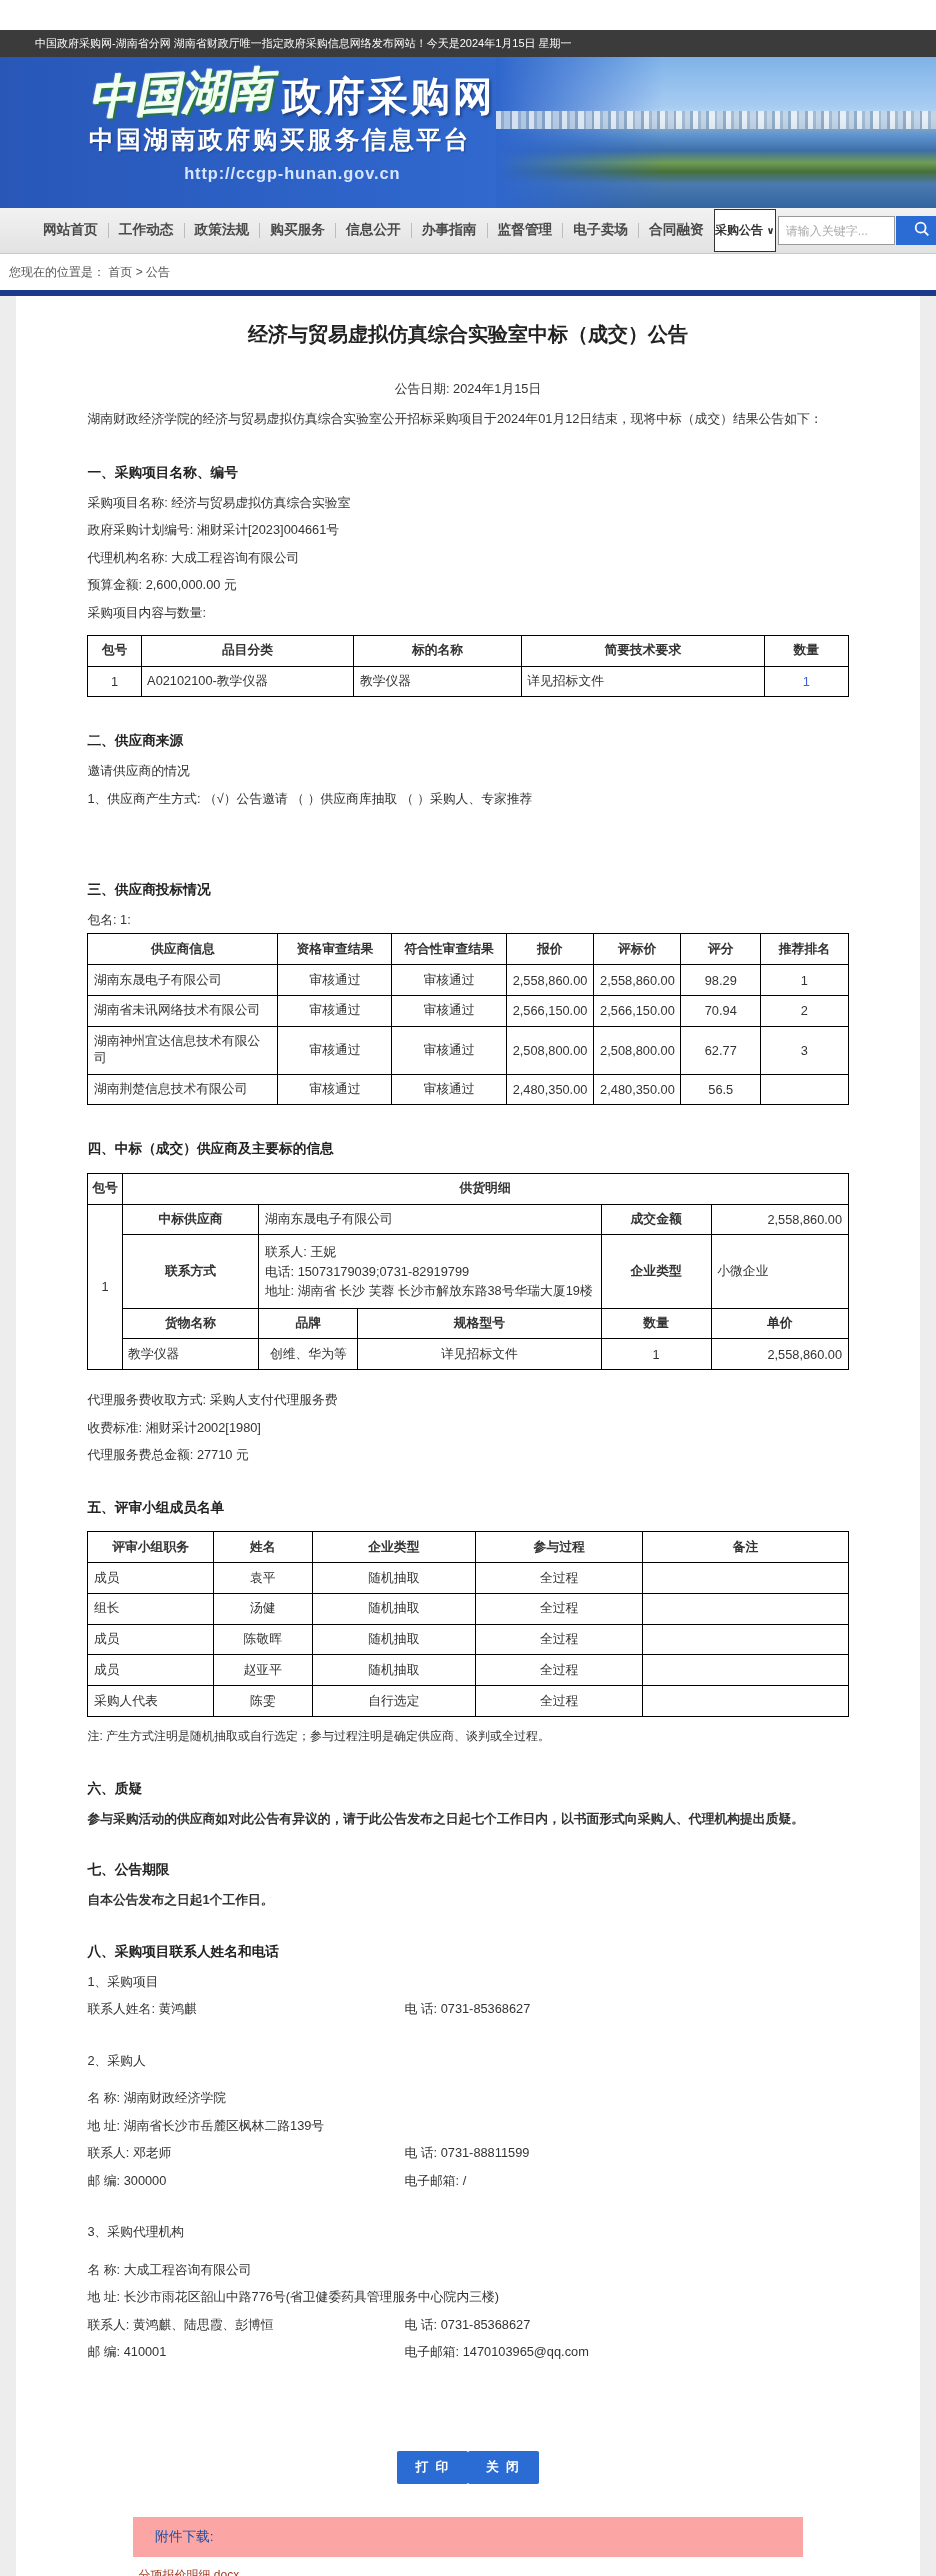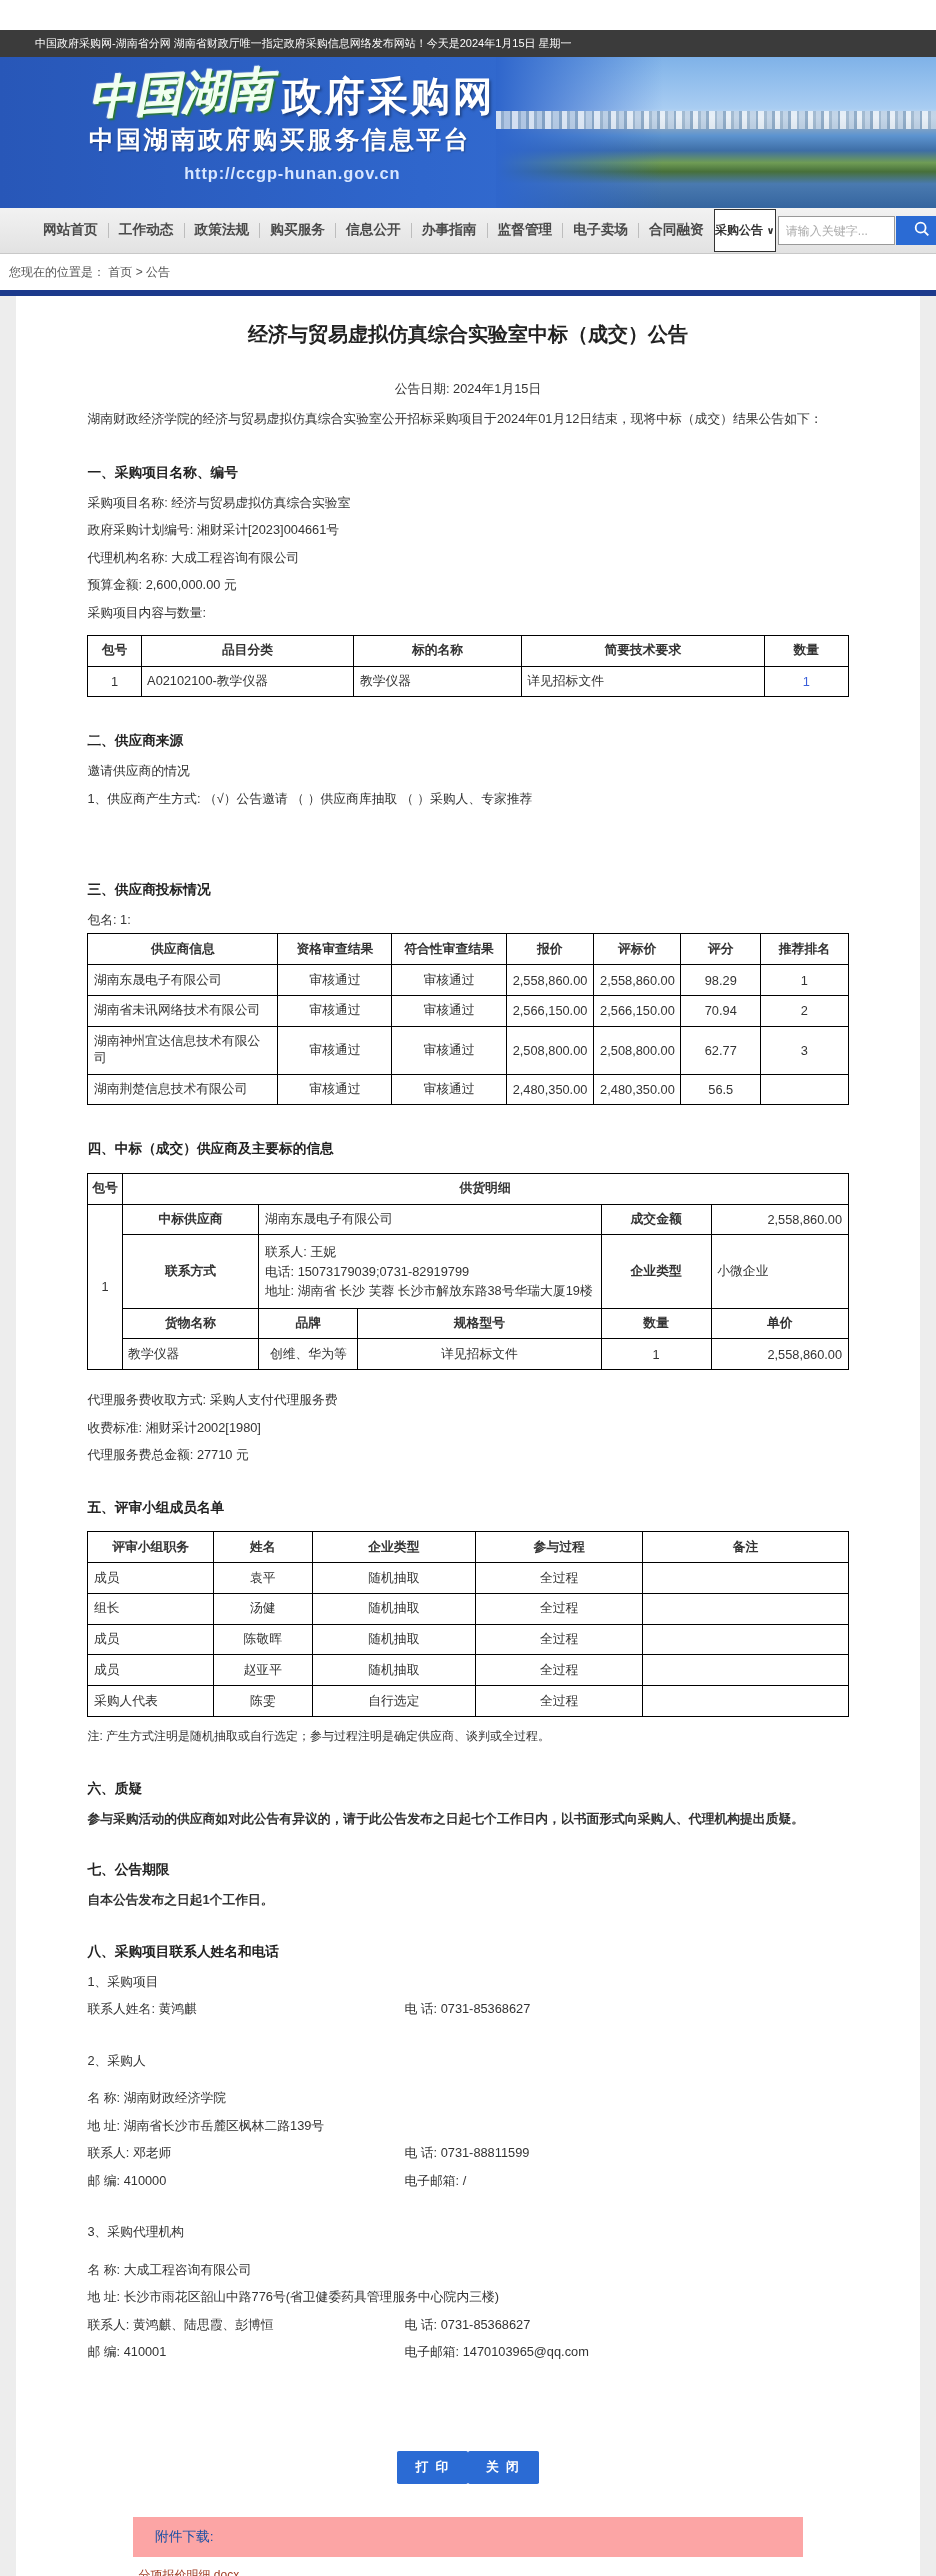--- a/index.html
+++ b/index.html
@@ -372,21 +372,21 @@
   </div>
   <div class="c-row">
     <span class="c-left">地 址: 湖南省长沙市岳麓区枫林二路139号</span>
     <span class="c-right"></span>
   </div>
   <div class="c-row">
     <span class="c-left">联系人: 邓老师</span>
     <span class="c-right">电 话: 0731-88811599</span>
   </div>
   <div class="c-row">
-    <span class="c-left">邮 编: 410000</span>
+    <span class="c-left">邮 编: 300000</span>
     <span class="c-right">电子邮箱: /</span>
   </div>
 
   <p class="line mt-lg">3、采购代理机构</p>
   <div class="c-row c-gap">
     <span class="c-left">名 称: 大成工程咨询有限公司</span>
     <span class="c-right"></span>
   </div>
   <div class="c-row">
     <span class="c-left" style="width:auto">地 址: 长沙市雨花区韶山中路776号(省卫健委药具管理服务中心院内三楼)</span>

